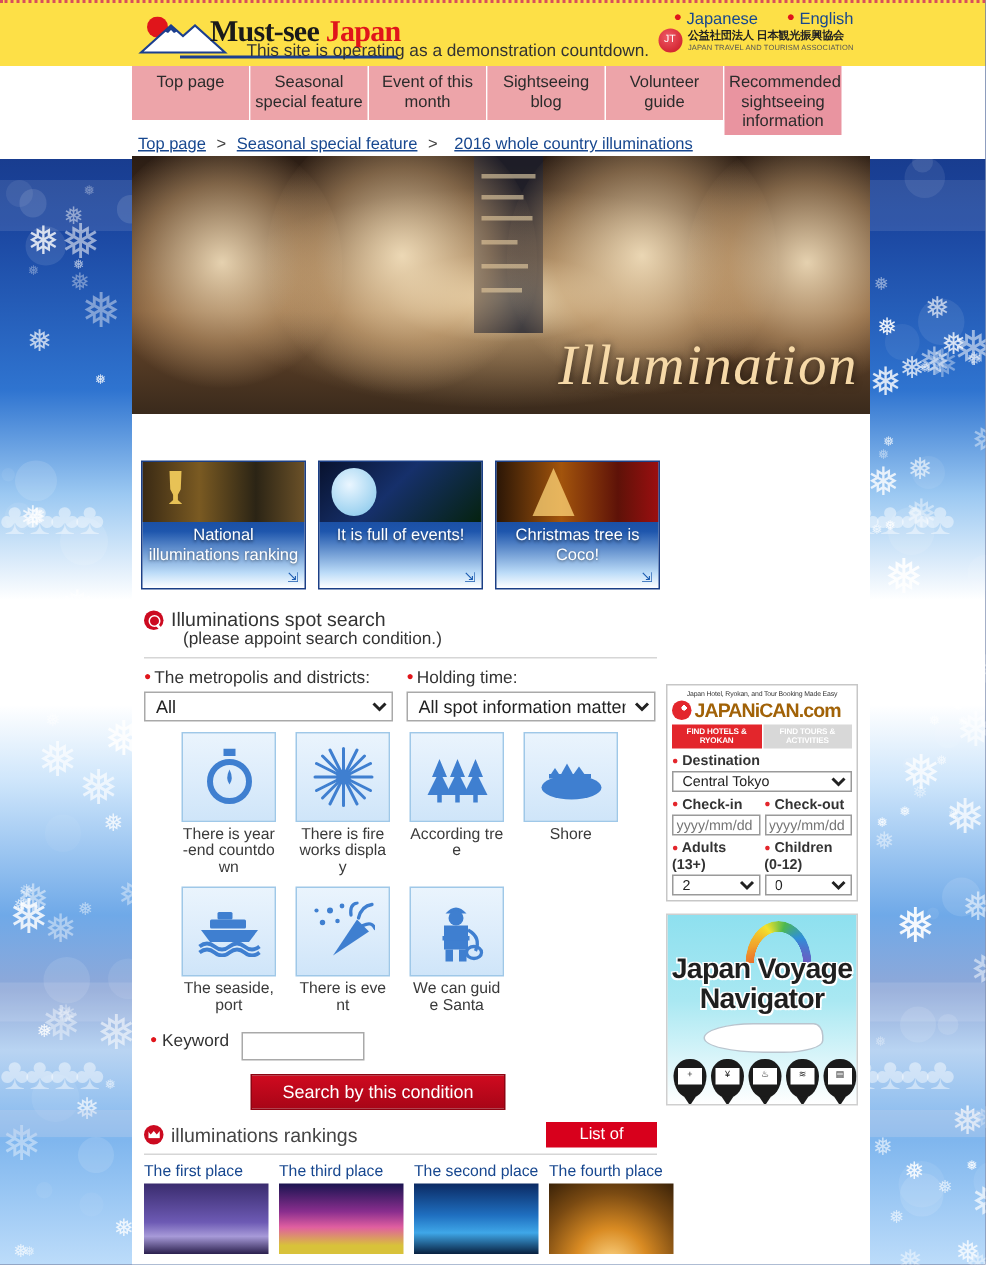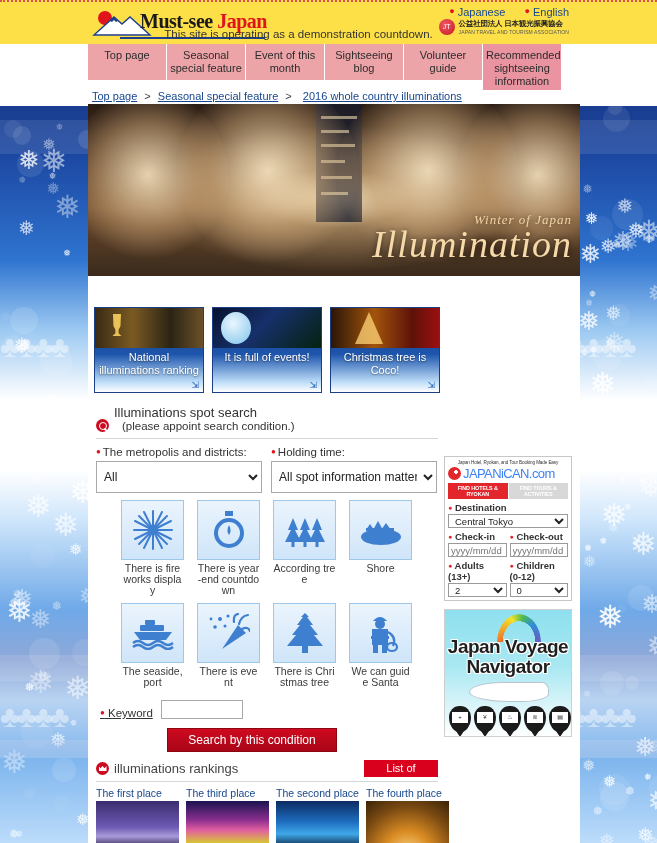--- a/index.html
+++ b/index.html
@@ -177,21 +177,21 @@
   .japanican {
     width: 128px; border: 1px solid #c7c7c7; background: #fff;
     font-size: 9.5px; padding: 3px;
   }
   .jc-tag { font-size: 4.6px; color: #333; text-align: center; letter-spacing: -.1px; }
   .jc-brand { display: flex; align-items: center; gap: 2px; margin: 1px 0 2px; }
   .jc-dot {
     width: 13px; height: 13px; border-radius: 50%;
     background: radial-gradient(circle at 62% 38%, #ffffff 0 15%, #e3262c 16%);
   }
-  .jc-name { font-size: 13px; font-weight: normal; color: #3b82f6; letter-spacing: -.6px; }
+  .jc-name { font-size: 13px; font-weight: bold; color: #a16207; letter-spacing: -.6px; }
   .jc-tabs { display: flex; gap: 1px; margin-bottom: 3px; }
   .jc-tab { flex: 1; font-size: 5.4px; font-weight: bold; padding: 2px 1px; text-align: center; letter-spacing: -.1px; }
   .jc-tab.on { background: #e3262c; color: #fff; }
   .jc-tab.off { background: #d8d8d8; color: #fff; }
   .jc-lab { color: #333; font-size: 9.5px; font-weight: bold; margin-bottom: 1px; }
   .jc-lab .b { color: #e3262c; font-size: 7px; vertical-align: 1px; }
   .jc-sel, .jc-inp {
     width: 100%; height: 14px; border: 1px solid #9a9a9a; background: #fff;
     font-family: inherit; font-size: 9.5px; color: #222; padding: 0 2px;
   }
@@ -235,57 +235,57 @@
     content: ""; position: absolute; left: 7px; bottom: -5px;
     border-left: 4px solid transparent; border-right: 4px solid transparent; border-top: 6px solid #1b1b1b;
   }
   .jvn .pin i {
     position: absolute; left: 3px; top: 6px; width: 16px; height: 11px; display: block;
     background: #fff; font-style: normal; font-size: 6px; line-height: 11px; text-align: center; color: #222;
   }
 
   
   .search-block { padding: 8px 6px 0 8px; }
-  .sb-title { display: flex; align-items: flex-end; gap: 5px; }
+  .sb-title { display: flex; align-items: flex-start; gap: 5px; }
   .mag {
     width: 13px; height: 13px; border-radius: 50%;
     background: #cc0a20; position: relative; flex: 0 0 auto; margin-top: 2px;
   }
   .mag:before {
     content:""; position:absolute; left:3px; top:3px; width:6px; height:6px;
     border:1.5px solid #fff; border-radius:50%;
   }
   .mag:after { content:""; position:absolute; right:1px; bottom:1.5px; width:4px; height:1.5px; background:#fff; transform: rotate(45deg); }
   .sb-h { font-size: 13px; color: #333; line-height: 15px; }
   .sb-sub { font-size: 11.5px; color: #333; margin-left: 8px; }
   .hr { height: 1px; background: #d6d6d6; margin: 6px 0 7px; }
 
   .lbl { font-size: 11.5px; color: #333; margin-bottom: 3px; }
   .lbl .b { color: #e0151b; font-size: 8px; vertical-align: 2px; margin-right: 2px; }
   .row2 { display: flex; gap: 9px; }
   .fld { width: 166px; }
   select.sel {
-    width: 100%; height: 32px; border: 1px solid #a9a9a9; background: #fff;
+    width: 100%; height: 20px; border: 1px solid #a9a9a9; background: #fff;
     font-family: inherit; font-size: 12px; color: #222; padding: 0 3px;
   }
 
   .purp-grid { display: flex; gap: 13px; margin: 7px 0 0 25px; }
   .purp { width: 63px; cursor: pointer; }
   .purp .ico {
     width: 63px; height: 60px; border: 1px solid #9fc8e8;
     background: linear-gradient(180deg,#eaf4fd 0%, #dcecfb 55%, #cfe5f9 100%);
     position: relative; overflow: hidden;
   }
   .purp .cap {
     font-size: 10.5px; color: #3a3a3a; text-align: center; line-height: 11px;
     margin-top: 3px; word-break: break-all;
   }
   .gl { position: absolute; left: 50%; top: 50%; transform: translate(-50%,-50%); color: #3f7fd0; }
 
-  .kw-row { display: flex; align-items: flex-end; gap: 8px; margin: 12px 0 0 4px; text-decoration: underline; }
+  .kw-row { display: flex; align-items: flex-start; gap: 8px; margin: 12px 0 0 4px; }
   .kw-lbl { font-size: 11.5px; color: #333; }
   .kw-in { width: 82px; height: 19px; border: 1px solid #a9a9a9; background: #fff; }
 
   .btn-wrap { text-align: center; margin-top: 9px; padding-right: 30px; }
   .btn-search {
     display: inline-block; width: 170px; height: 24px; line-height: 22px;
     background: linear-gradient(180deg,#cf0a1f,#a80517);
     border: 1px solid #8d0412; color: #fff; font-size: 12px; text-align: center;
     cursor: pointer;
   }
@@ -512,21 +512,20 @@
       <div class="win" style="left:233px;top:26px;width:28px;height:3px;"></div>
       <div class="win" style="left:233px;top:40px;width:34px;height:3px;"></div>
       <div class="win" style="left:233px;top:56px;width:24px;height:3px;"></div>
       <div class="win" style="left:233px;top:72px;width:31px;height:3px;"></div>
       <div class="win" style="left:233px;top:88px;width:27px;height:3px;"></div>
       <div class="tree" style="left:-20px;top:-14px;width:160px;height:170px;"></div>
       <div class="tree" style="left:90px;top:-26px;width:180px;height:185px;"></div>
       <div class="tree" style="left:250px;top:-26px;width:180px;height:185px;"></div>
       <div class="tree" style="left:370px;top:-14px;width:160px;height:170px;"></div>
       <div class="hero-cap">
-        <span class="small">Winter of Japan</span>
         <span class="big">Illumination</span>
       </div>
     </div>
 
     <div class="cols">
 
       <div class="main-col">
 
         <div class="cards">
           <div class="card">
@@ -566,20 +565,30 @@
             <div class="fld">
               <div class="lbl"><span class="b">●</span><span>Holding time:</span></div>
               <select class="sel">
                 <option>All spot information matter (295 matter)</option>
               </select>
             </div>
           </div>
 
 
           <div class="purp-grid">
+            <div class="purp">
+              <div class="ico">
+                <svg class="gl" width="34" height="38" viewBox="0 0 34 38">
+                  <rect x="13" y="0" width="8" height="5" fill="#3f7fd0"></rect>
+                  <circle cx="17" cy="22" r="13" fill="none" stroke="#3f7fd0" stroke-width="4"></circle>
+                  <path d="M17 14 q3 6 0 10 q-3 -4 0 -10" fill="#3f7fd0"></path>
+                </svg>
+              </div>
+              <div class="cap">There is year-end countdown</div>
+            </div>
             <div class="purp">
               <div class="ico">
                 <svg class="gl" width="42" height="42" viewBox="0 0 42 42">
                   <g stroke="#3f7fd0" stroke-width="2" stroke-linecap="round">
                     <line x1="21" y1="21" x2="21" y2="2"></line>
                       <line x1="21" y1="21" x2="21" y2="40"></line>
                     <line x1="21" y1="21" x2="2" y2="21"></line>
                       <line x1="21" y1="21" x2="40" y2="21"></line>
                     <line x1="21" y1="21" x2="7" y2="7"></line>
                       <line x1="21" y1="21" x2="35" y2="35"></line>
@@ -594,30 +603,20 @@
                     <line x1="21" y1="21" x2="3" y2="30"></line>
                       <line x1="21" y1="21" x2="39" y2="12"></line>
                   </g>
                   <circle cx="21" cy="21" r="5" fill="#3f7fd0"></circle>
                 </svg>
               </div>
               <div class="cap">There is fire works display</div>
             </div>
             <div class="purp">
               <div class="ico">
-                <svg class="gl" width="34" height="38" viewBox="0 0 34 38">
-                  <rect x="13" y="0" width="8" height="5" fill="#3f7fd0"></rect>
-                  <circle cx="17" cy="22" r="13" fill="none" stroke="#3f7fd0" stroke-width="4"></circle>
-                  <path d="M17 14 q3 6 0 10 q-3 -4 0 -10" fill="#3f7fd0"></path>
-                </svg>
-              </div>
-              <div class="cap">There is year-end countdown</div>
-            </div>
-            <div class="purp">
-              <div class="ico">
                 <svg class="gl" width="44" height="36" viewBox="0 0 44 36">
                   <g fill="#3f7fd0">
                     <path d="M8 30 L2 30 L8 18 L5 18 L10 6 L15 18 L12 18 L18 30 L12 30 Z"></path>
                     <rect x="8.5" y="29" width="3" height="6"></rect>
                     <path d="M20 30 L14 30 L20 18 L17 18 L22 6 L27 18 L24 18 L30 30 L24 30 Z"></path>
                     <rect x="20.5" y="29" width="3" height="6"></rect>
                     <path d="M32 30 L26 30 L32 18 L29 18 L34 6 L39 18 L36 18 L42 30 L36 30 Z"></path>
                     <rect x="32.5" y="29" width="3" height="6"></rect>
                   </g>
                 </svg>
@@ -672,31 +671,20 @@
                       <circle cx="3" cy="6" r="1.4"></circle>
                   </g>
                 </svg>
               </div>
               <div class="cap">There is event</div>
             </div>
             <div class="purp">
               <div class="ico">
                 <svg class="gl" width="40" height="42" viewBox="0 0 40 42">
                   <g fill="#3f7fd0">
-                    <path d="M20 1 L16 5 L18 5 L12 13 L15 13 L7 23 L11 23 L2 34 L38 34 L29 23 L33 23 L25 13 L28 13 L22 5 L24 5 Z"></path>
-                    <rect x="17" y="33" width="6" height="8"></rect>
-                  </g>
-                </svg>
-              </div>
-              <div class="cap">There is Christmas tree</div>
-            </div>
-            <div class="purp">
-              <div class="ico">
-                <svg class="gl" width="40" height="42" viewBox="0 0 40 42">
-                  <g fill="#3f7fd0">
                     <path d="M12 9 q7 -8 14 0 z"></path>
                     <circle cx="19" cy="12" r="5"></circle>
                     <path d="M11 17 h16 v16 h-16 z"></path>
                     <rect x="10" y="24" width="18" height="3"></rect>
                     <rect x="12" y="33" width="5" height="8"></rect>
                     <rect x="21" y="33" width="5" height="8"></rect>
                     <path d="M27 20 q9 5 5 14" fill="none" stroke="#3f7fd0" stroke-width="2.2"></path>
                     <ellipse cx="31" cy="35" rx="5" ry="4" fill="none" stroke="#3f7fd0" stroke-width="2.2"></ellipse>
                   </g>
                 </svg>

